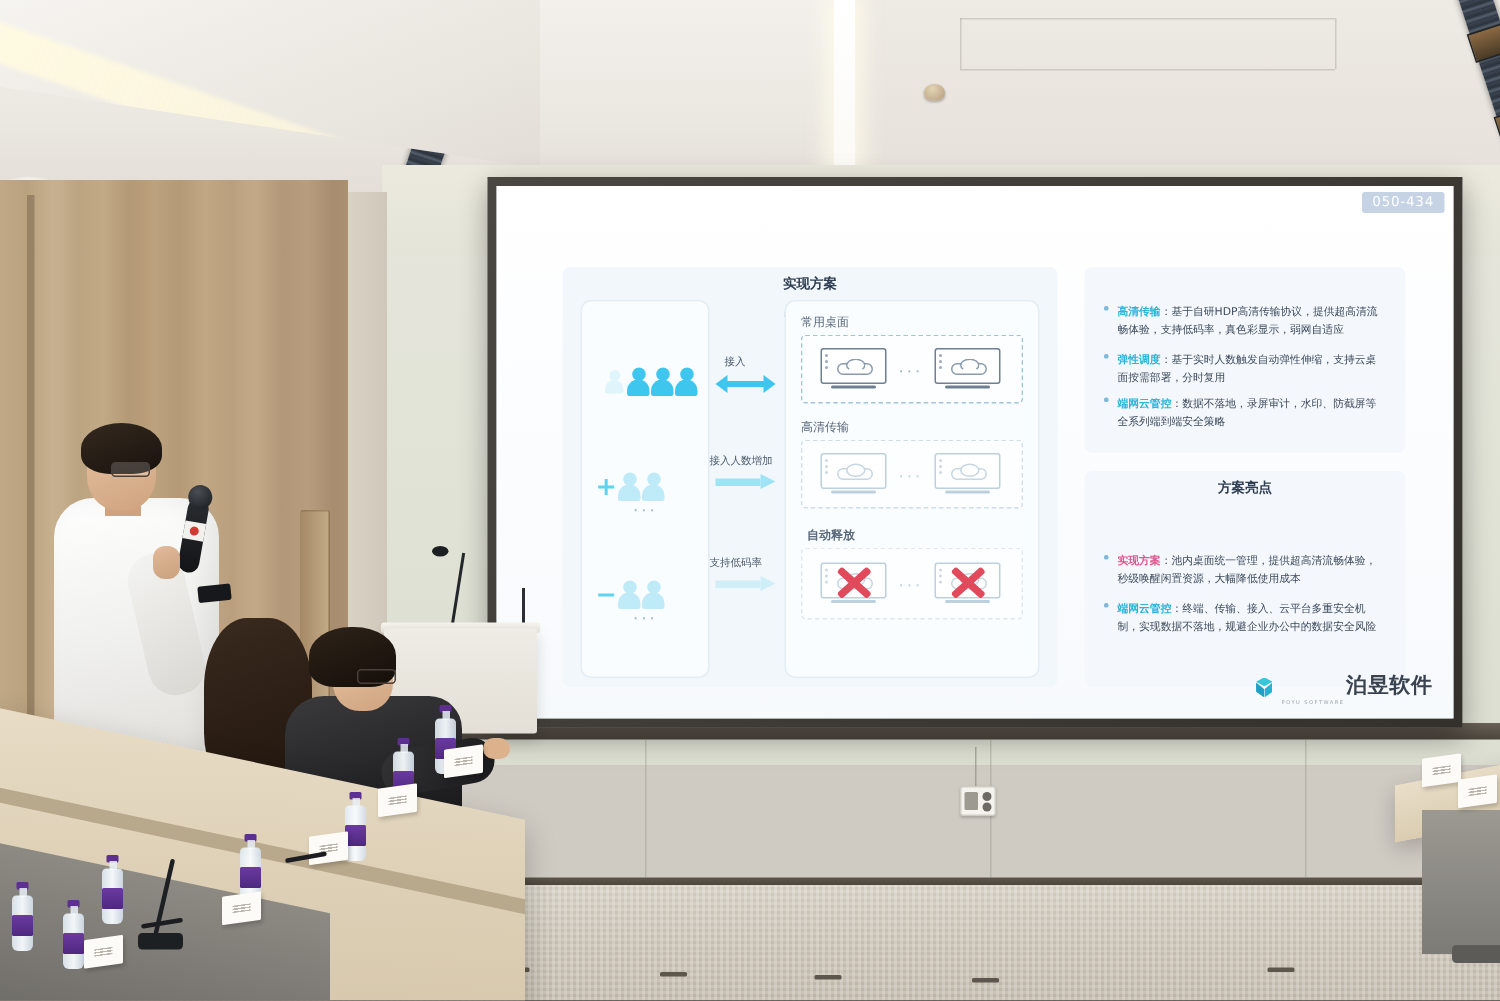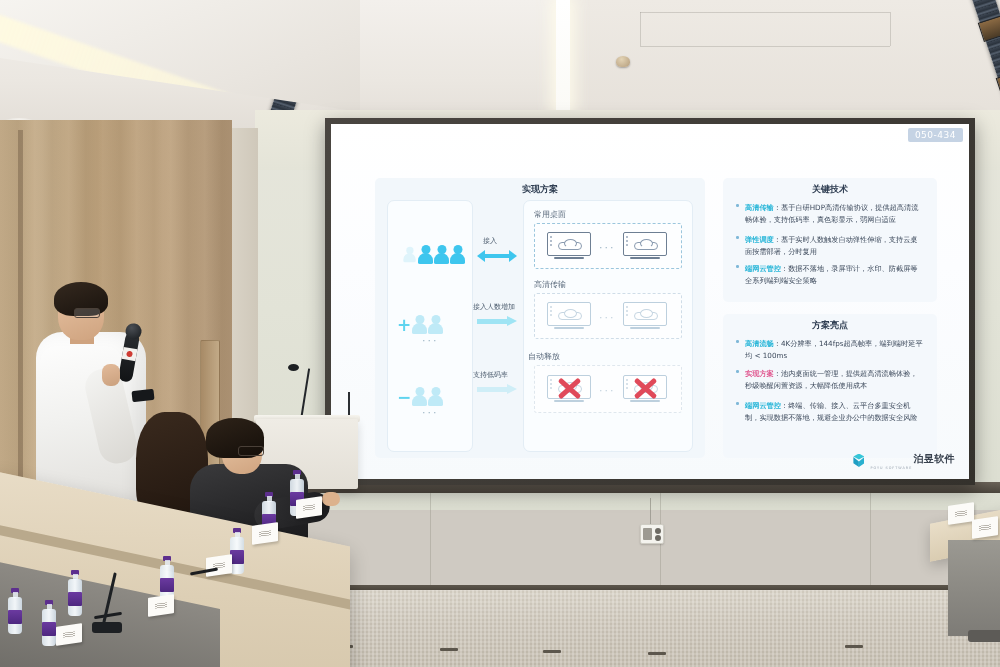--- a/index.html
+++ b/index.html
@@ -141,21 +141,21 @@
 
   .logo{position:absolute;right:14px;bottom:9px;display:flex;align-items:center;gap:4px;}
   .logo .cube{width:15px;height:15px;position:relative;}
   .logo .cube i{position:absolute;}
   .logo .cube .t{left:2px;top:0;width:11px;height:6px;background:#35c6d8;
     clip-path:polygon(50% 0,100% 50%,50% 100%,0 50%);}
   .logo .cube .l{left:2px;top:3.5px;width:5.5px;height:10px;background:#1f9fc4;
     clip-path:polygon(0 0,100% 45%,100% 100%,0 62%);}
   .logo .cube .r{left:7.5px;top:3.5px;width:5.5px;height:10px;background:#2ab0cf;
     clip-path:polygon(0 45%,100% 0,100% 62%,0 100%);}
-  .logo .ltxt{font-size:10px;color:#39424f;font-weight:700;letter-spacing:.4px;margin-left:43px;}
+  .logo .ltxt{font-size:14px;color:#39424f;font-weight:700;letter-spacing:.4px;margin-left:43px;}
   .logo .lsub{font-size:3.4px;color:#9aa4b0;letter-spacing:1px;display:block;}
 
   
   .podium{position:absolute;left:256px;top:419px;width:102px;height:70px;
     background:linear-gradient(180deg,#efece5,#e3dfd6);border-radius:2px;
     box-shadow:0 4px 10px rgba(0,0,0,.14);}
   .podium-top{position:absolute;left:254px;top:415px;width:106px;height:7px;
     background:linear-gradient(180deg,#f7f5ef,#e7e3da);border-radius:2px;}
   .podium-mic{position:absolute;left:300px;top:368px;width:2px;height:52px;
     background:#23262a;transform:rotate(9deg);transform-origin:bottom;}
@@ -413,21 +413,21 @@
               </div>
               <div class="dots3" style="left:64px;top:17px;color:#c3d3de;">···</div>
               <div class="mon pale" style="left:88px;top:8px;">
                 <div class="sc"></div>
                   <div class="dotsv"></div>
                   <div class="cloud"></div>
                   <div class="st"></div>
               </div>
             </div>
 
-            <div class="sub-hd" style="left:4px;top:150px;font-weight:400;color:#5a6a7c;">自动释放</div>
+            <div class="sub-hd" style="left:14px;top:150px;font-weight:700;color:#5a6a7c;">自动释放</div>
             <div class="dashbox" style="left:10px;top:164px;width:146px;height:46px;border-color:#dfe7ee;">
               <div class="mon pale" style="left:12px;top:9px;">
                 <div class="sc"></div>
                   <div class="dotsv"></div>
                   <div class="cloud"></div>
                   <div class="st"></div>
                 <div class="xmark">
                     <span></span>
                     <span></span>
                   </div>
@@ -440,37 +440,33 @@
                   <div class="st"></div>
                 <div class="xmark">
                     <span></span>
                     <span></span>
                   </div>
               </div>
             </div>
           </div>
 
           <div class="card card-r card-r1">
-            <div class="card-hd">关键技术</div>
             <div class="bullet" style="left:22px;top:24px;width:178px;">
               <span class="dot"></span><span class="key">高清传输</span>：<span>基于自研HDP高清传输协议，提供超高清流畅体验，支持低码率，真色彩显示，弱网自适应</span>
             </div>
             <div class="bullet" style="left:22px;top:56px;width:178px;">
               <span class="dot"></span><span class="key">弹性调度</span>：<span>基于实时人数触发自动弹性伸缩，支持云桌面按需部署，分时复用</span>
             </div>
             <div class="bullet" style="left:22px;top:85px;width:178px;">
               <span class="dot"></span><span class="key">端网云管控</span>：<span>数据不落地，录屏审计，水印、防截屏等全系列端到端安全策略</span>
             </div>
           </div>
 
           <div class="card card-r card-r2">
             <div class="card-hd">方案亮点</div>
-            <div class="bullet" style="left:22px;top:24px;width:178px;">
-              <span class="dot"></span><span class="key">高清流畅</span>：<span>4K分辨率，144fps超高帧率，端到端时延平均 &lt; 100ms</span>
-            </div>
             <div class="bullet" style="left:22px;top:54px;width:178px;">
               <span class="dot"></span><span class="key pink">实现方案</span>：<span>池内桌面统一管理，提供超高清流畅体验，秒级唤醒闲置资源，大幅降低使用成本</span>
             </div>
             <div class="bullet" style="left:22px;top:86px;width:178px;">
               <span class="dot"></span><span class="key">端网云管控</span>：<span>终端、传输、接入、云平台多重安全机制，实现数据不落地，规避企业办公中的数据安全风险</span>
             </div>
           </div>
 
           <div class="logo">
             <div class="cube">

